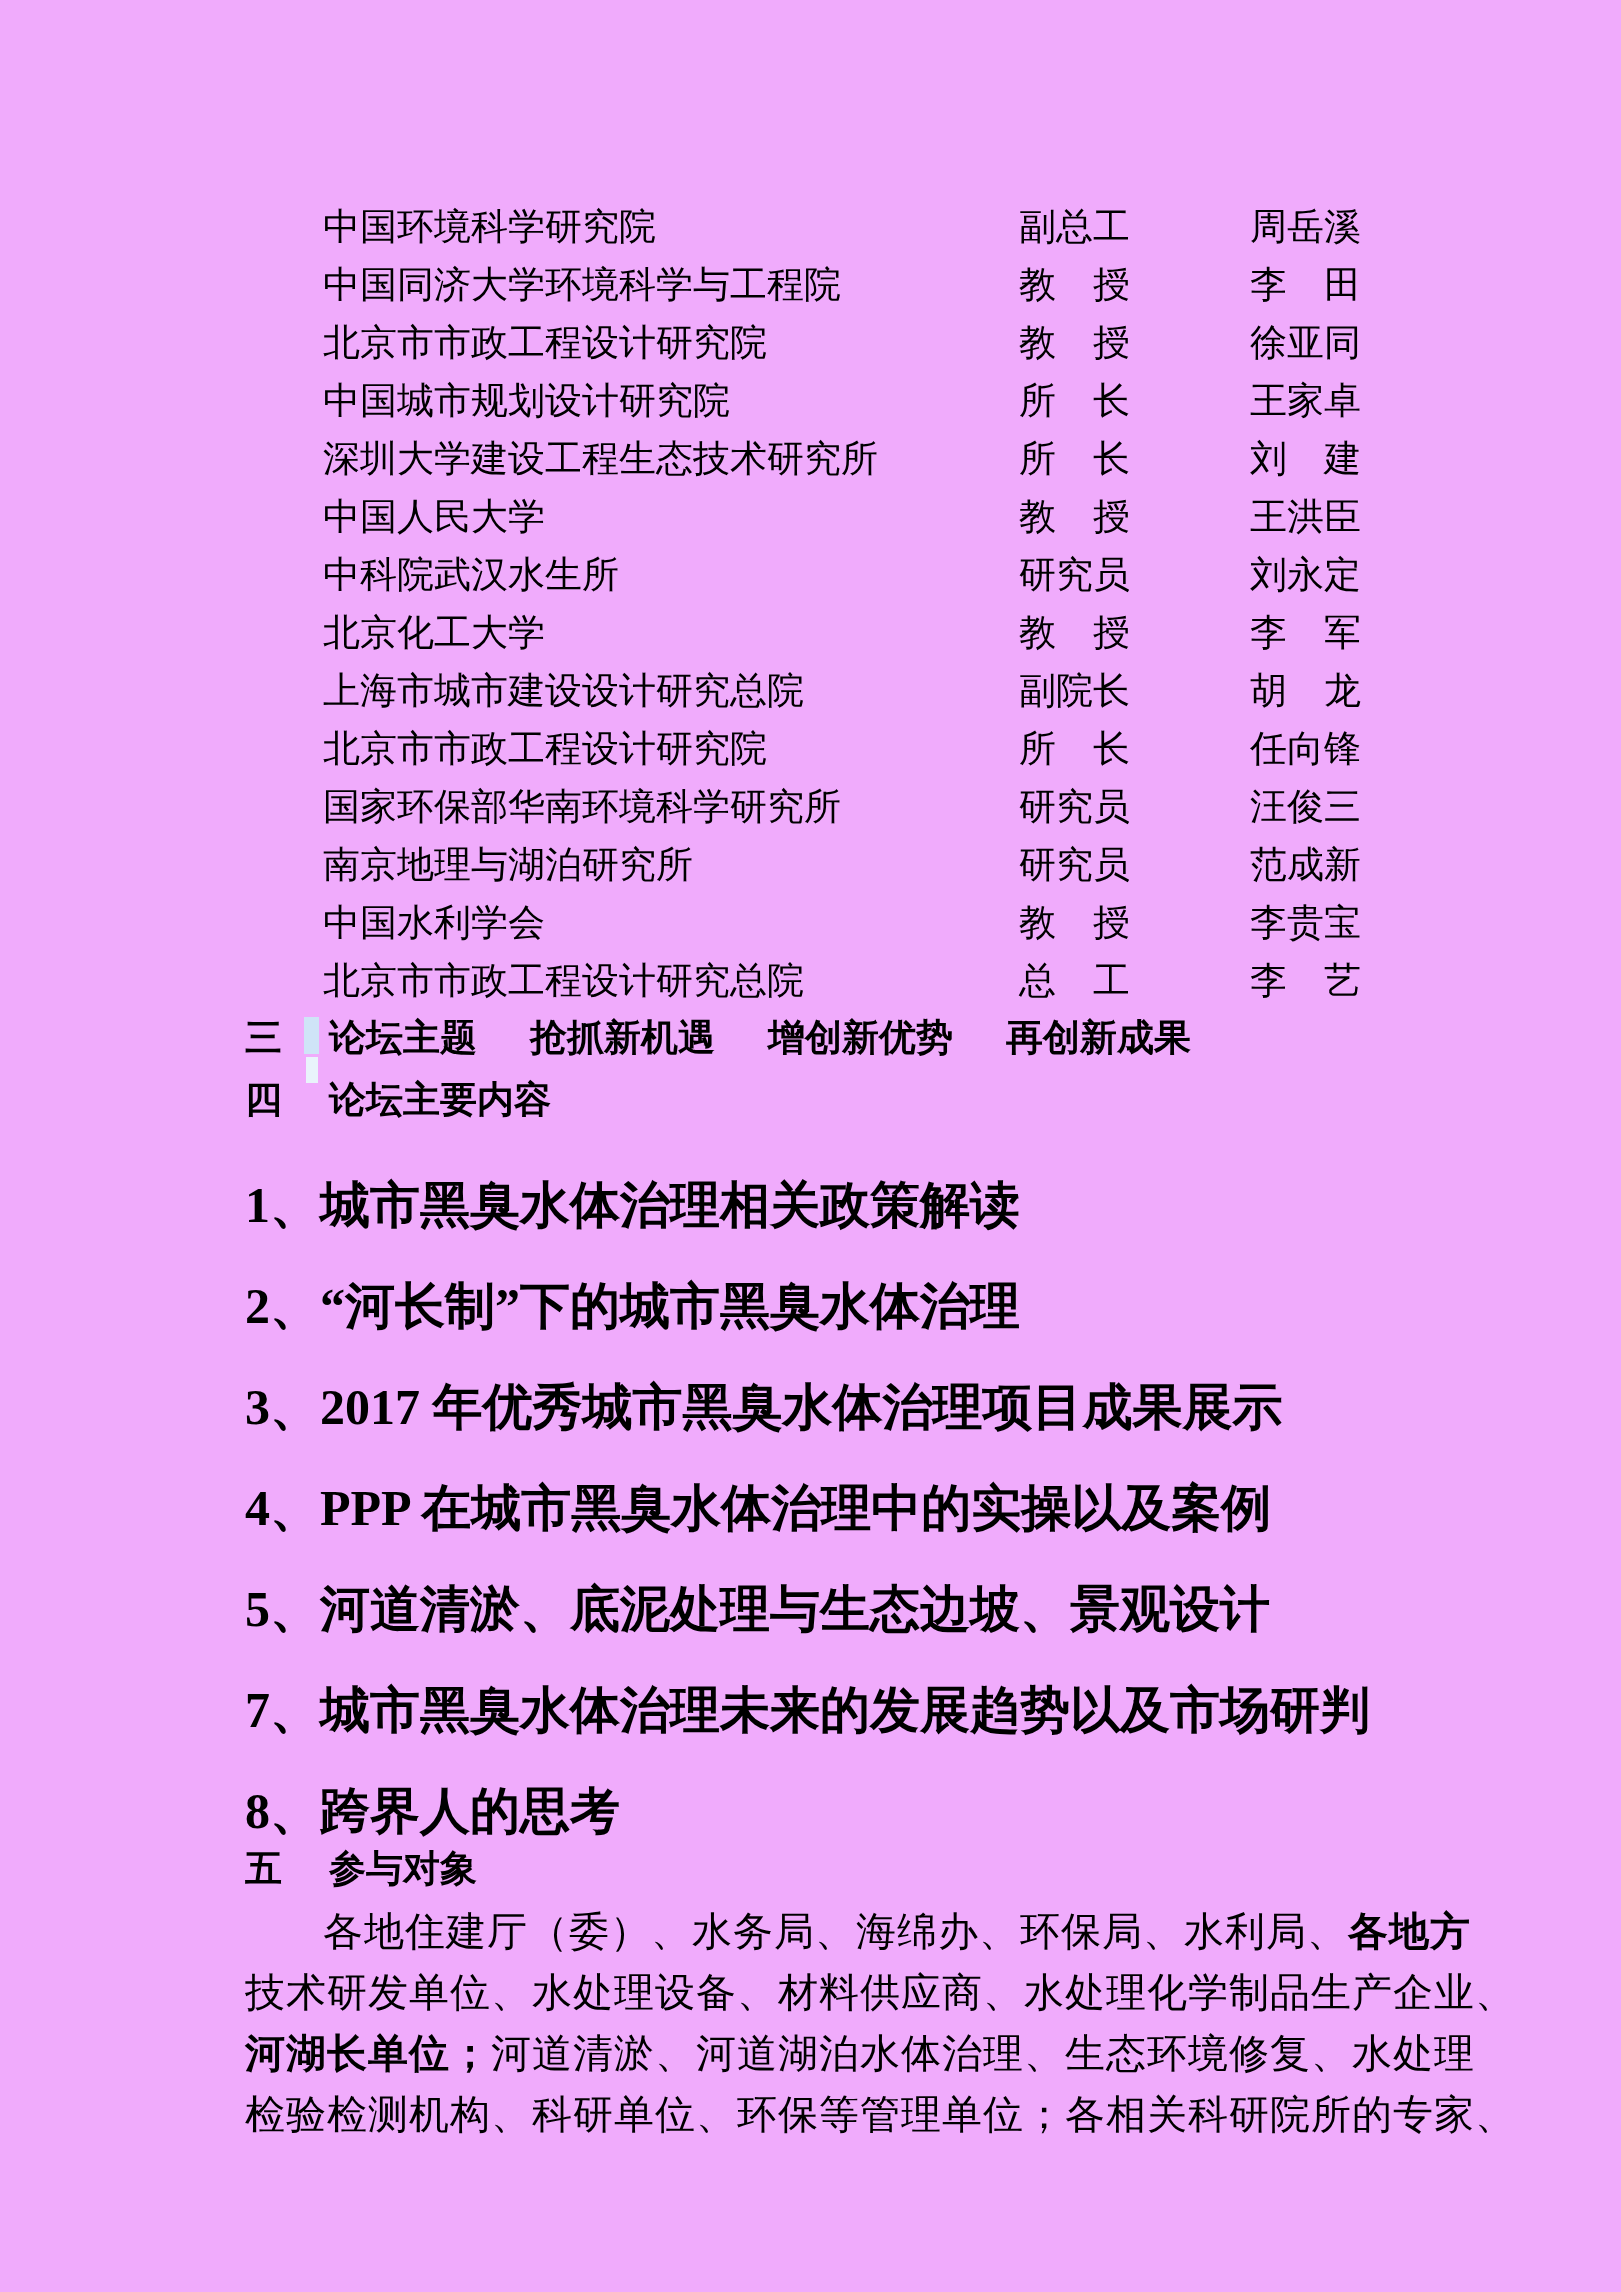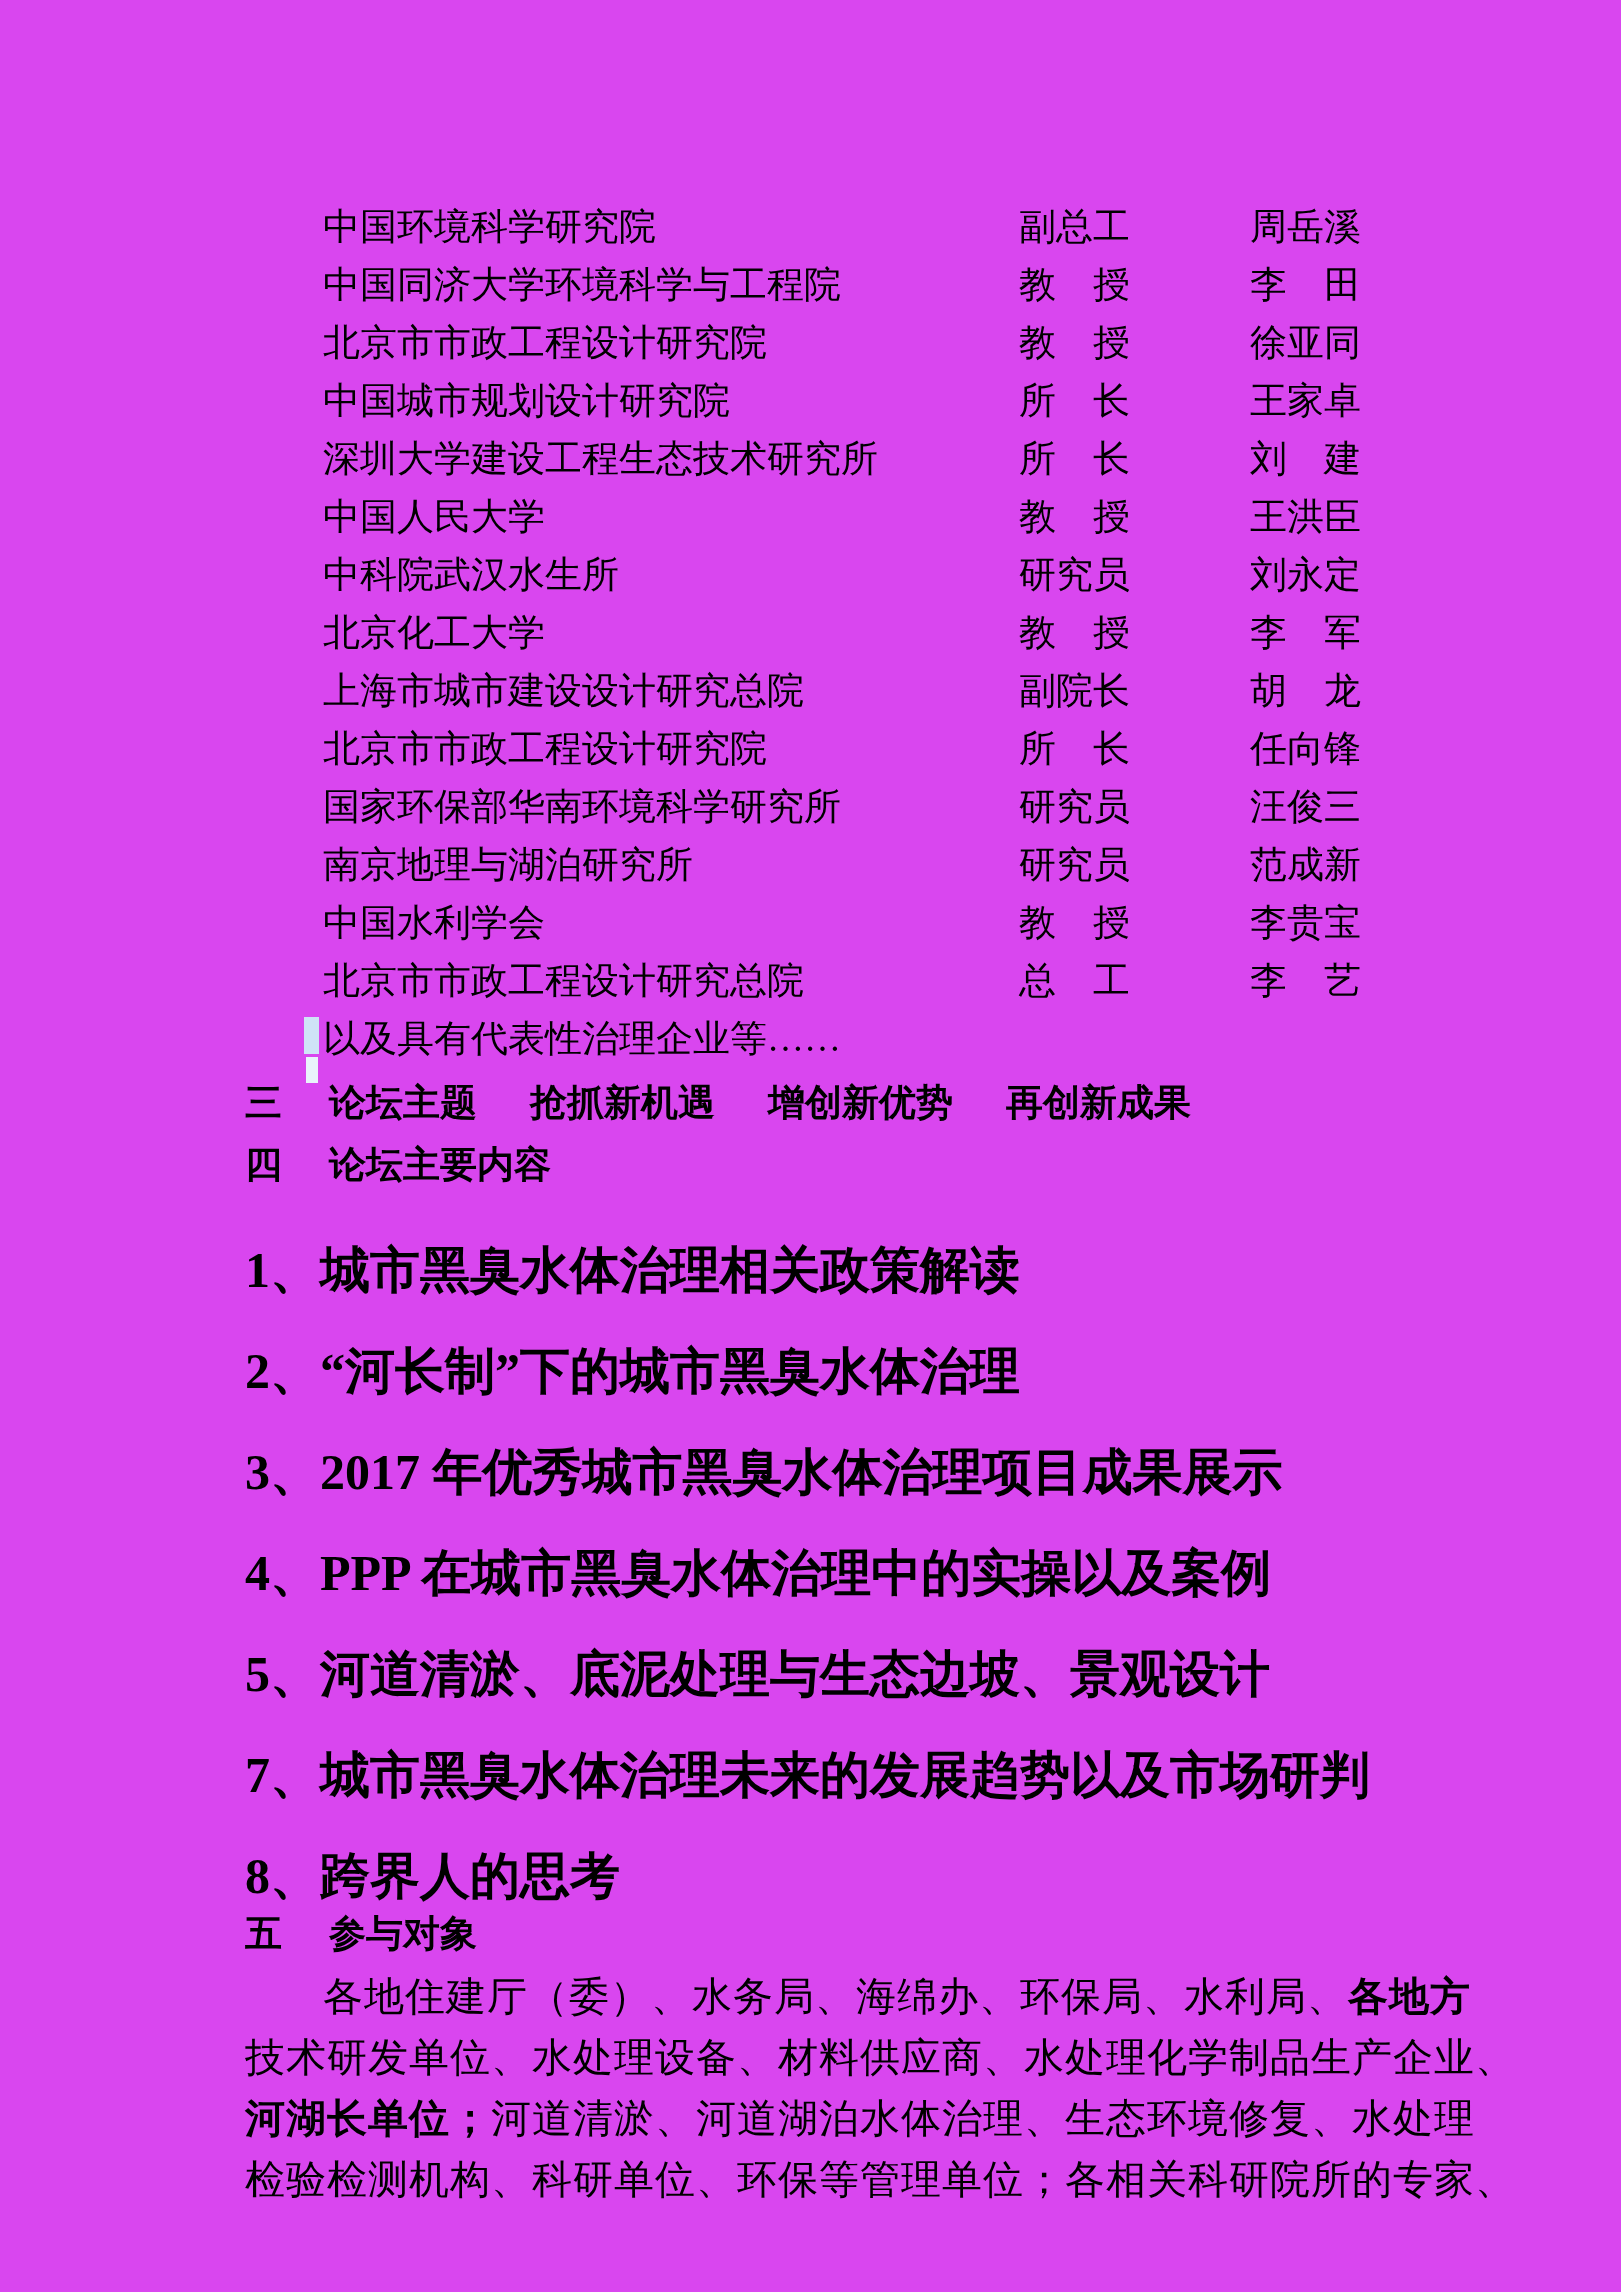--- a/index.html
+++ b/index.html
@@ -1,19 +1,19 @@
 <!DOCTYPE html>
 <html><head>
 <meta charset="utf-8">
 <style>
   html,body{margin:0;padding:0;background:#888;}
   .page{
     position:relative;
     width:1621px;height:2293px;
-    background:#d946ef;
+    background:#f0abfc;
     font-family:"Liberation Serif","DejaVu Serif",serif;
     color:#000000;
     overflow:hidden;
   }
   .content{
     position:absolute;left:245px;top:206px;width:1137px;
   }
   
   .prow{position:relative;height:58px;font-size:37px;line-height:1.12;white-space:nowrap;}
   .prow .org{margin-left:78px;}
@@ -62,23 +62,20 @@
         <div class="prow"><span class="org">中科院武汉水生所</span><span class="title">研究员</span><span class="name">刘永定</span></div>
         <div class="prow"><span class="org">北京化工大学</span><span class="title">教　授</span><span class="name">李　军</span></div>
         <div class="prow"><span class="org">上海市城市建设设计研究总院</span><span class="title">副院长</span><span class="name">胡　龙</span></div>
         <div class="prow"><span class="org">北京市市政工程设计研究院</span><span class="title">所　长</span><span class="name">任向锋</span></div>
         <div class="prow"><span class="org">国家环保部华南环境科学研究所</span><span class="title">研究员</span><span class="name">汪俊三</span></div>
         <div class="prow"><span class="org">南京地理与湖泊研究所</span><span class="title">研究员</span><span class="name">范成新</span></div>
         <div class="prow"><span class="org">中国水利学会</span><span class="title">教　授</span><span class="name">李贵宝</span></div>
         <div class="prow"><span class="org">北京市市政工程设计研究总院</span><span class="title">总　工</span><span class="name">李　艺</span></div>
       </div>
 
-    <div class="frow">
-      <span class="foot">以及具有代表性治理企业等……</span>
-    </div>
 
     <div class="hline">
       <span>三</span><span class="ht">论坛主题</span><span class="theme">抢抓新机遇</span><span class="theme">增创新优势</span><span class="theme">再创新成果</span>
     </div>
 
     <div class="hline">
       <span>四</span><span class="ht">论坛主要内容</span>
     </div>
 
     <div id="items">

